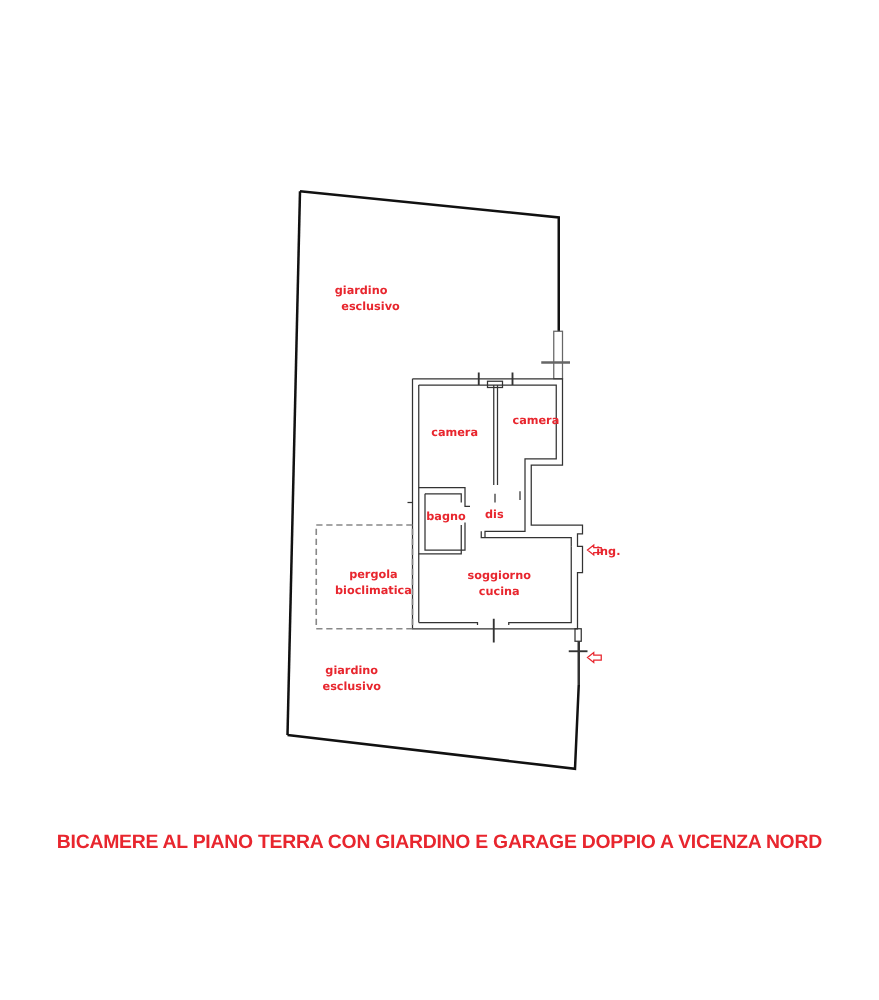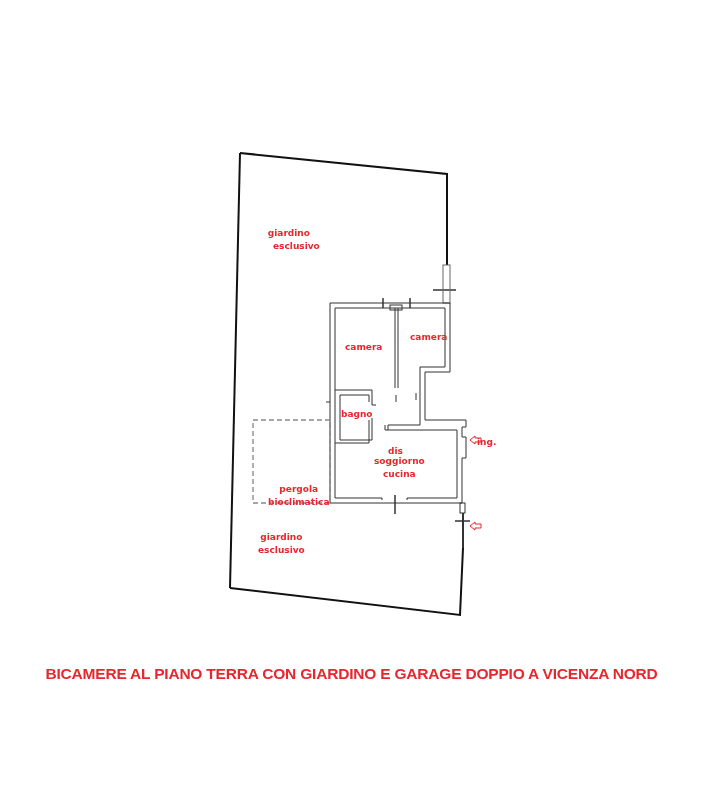--- a/index.html
+++ b/index.html
@@ -72,29 +72,29 @@
 </svg>
 
 <div class="room-label" style="left:258px; top:227px;">
   <div>giardino</div>
   <div style="padding-left:15px">esclusivo</div>
 </div>
 
 <div class="room-label" style="left:345px; top:341px;">camera</div>
 <div class="room-label" style="left:410px; top:331px;">camera</div>
 <div class="room-label" style="left:341px; top:408px;">bagno</div>
-<div class="room-label" style="left:388px; top:406px;margin-top:39px;">dis</div>
+<div class="room-label" style="left:388px; top:406px;">dis</div>
 <div class="room-label" style="left:437px; top:436px;padding-left:40px;">ing.</div>
 
 <div class="room-label" style="left:374px; top:455px;">
   <div>soggiorno</div>
   <div>cucina</div>
 </div>
 
-<div class="room-label" style="left:268px; top:454px;margin-top:29px;">
+<div class="room-label" style="left:268px; top:454px;">
   <div>pergola</div>
   <div>bioclimatica</div>
 </div>
 
 <div class="room-label" style="left:258px; top:531px;">
   <div>giardino</div>
   <div>esclusivo</div>
 </div>
 
 <div class="caption">BICAMERE AL PIANO TERRA CON GIARDINO E GARAGE DOPPIO A VICENZA NORD</div>

